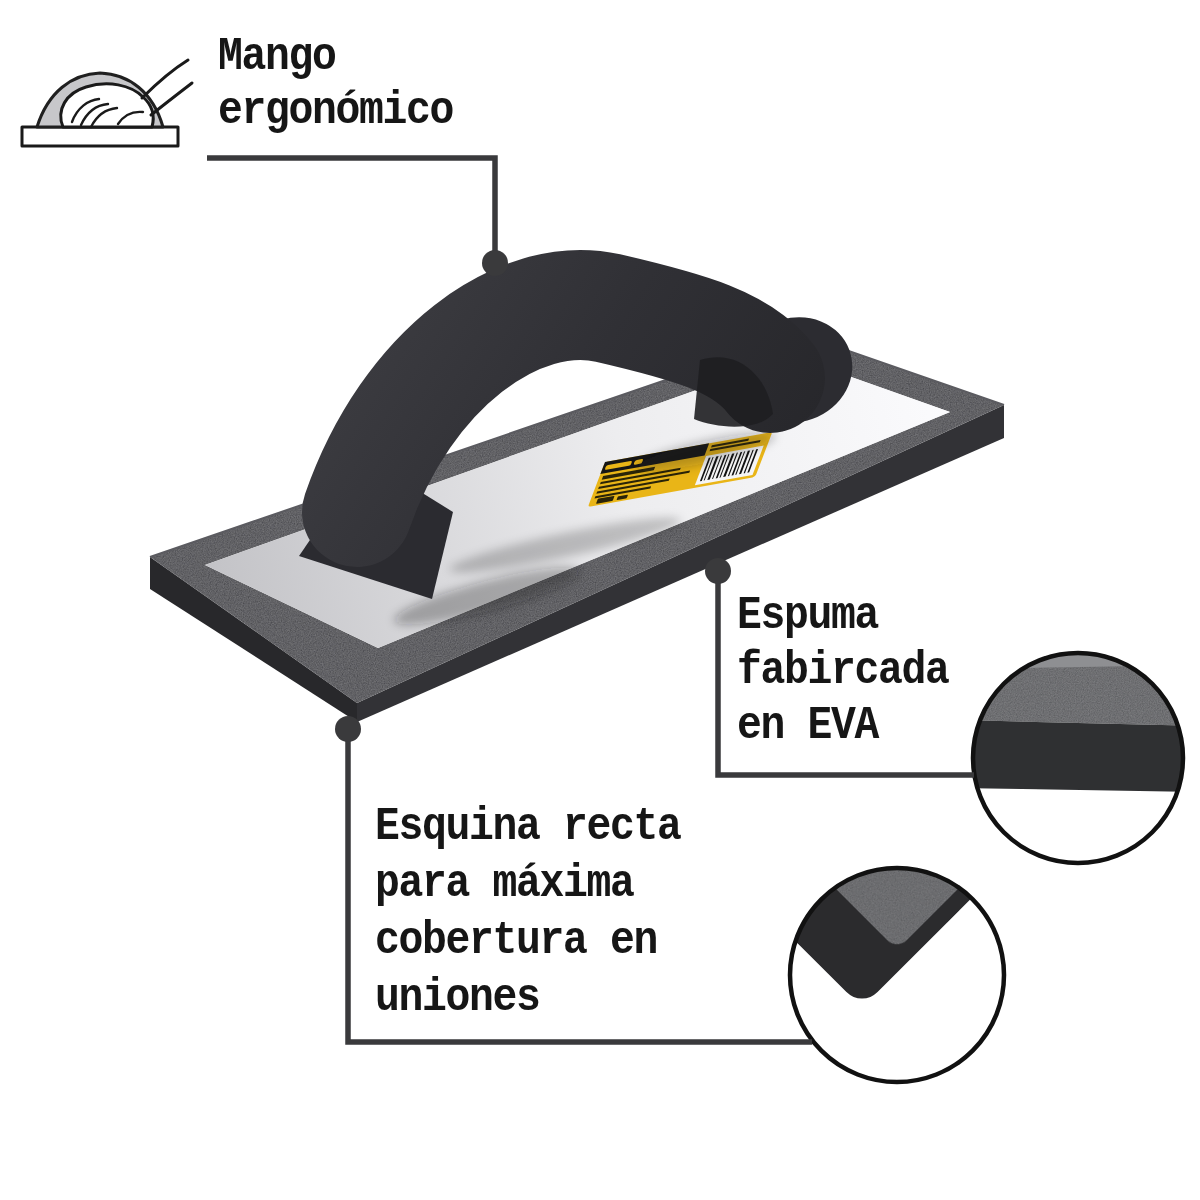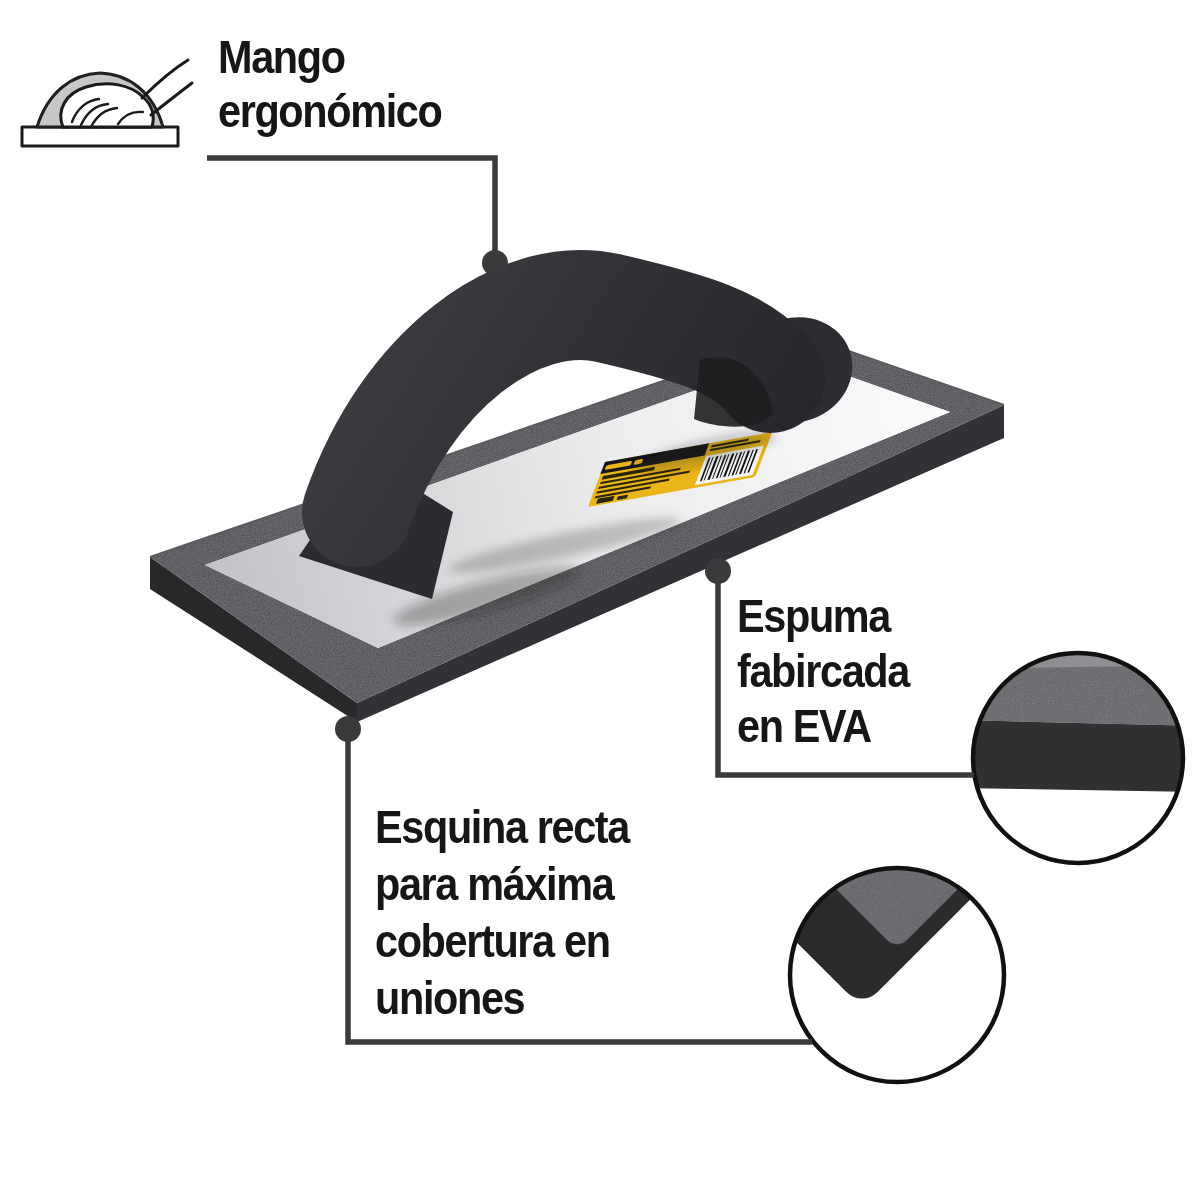--- a/index.html
+++ b/index.html
@@ -1,18 +1,18 @@
 <!DOCTYPE html>
 <html><head>
 <meta charset="utf-8">
 <style>
   html,body { margin:0; padding:0; background:#ffffff; }
   .stage {
     position:relative; width:1200px; height:1200px; background:#ffffff;
-    overflow:hidden; font-family:Liberation Sans, sans-serif;
+    overflow:hidden; font-family:Liberation Mono, monospace;
   }
   .stage svg { position:absolute; left:0; top:0; }
   .callout {
     position:absolute; color:#161616; font-weight:700; font-size:46px;
     line-height:56px; letter-spacing:-1.5px; white-space:nowrap;
     transform:scaleX(0.9); transform-origin:left top;
   }
 </style>
 </head>
 <body>

